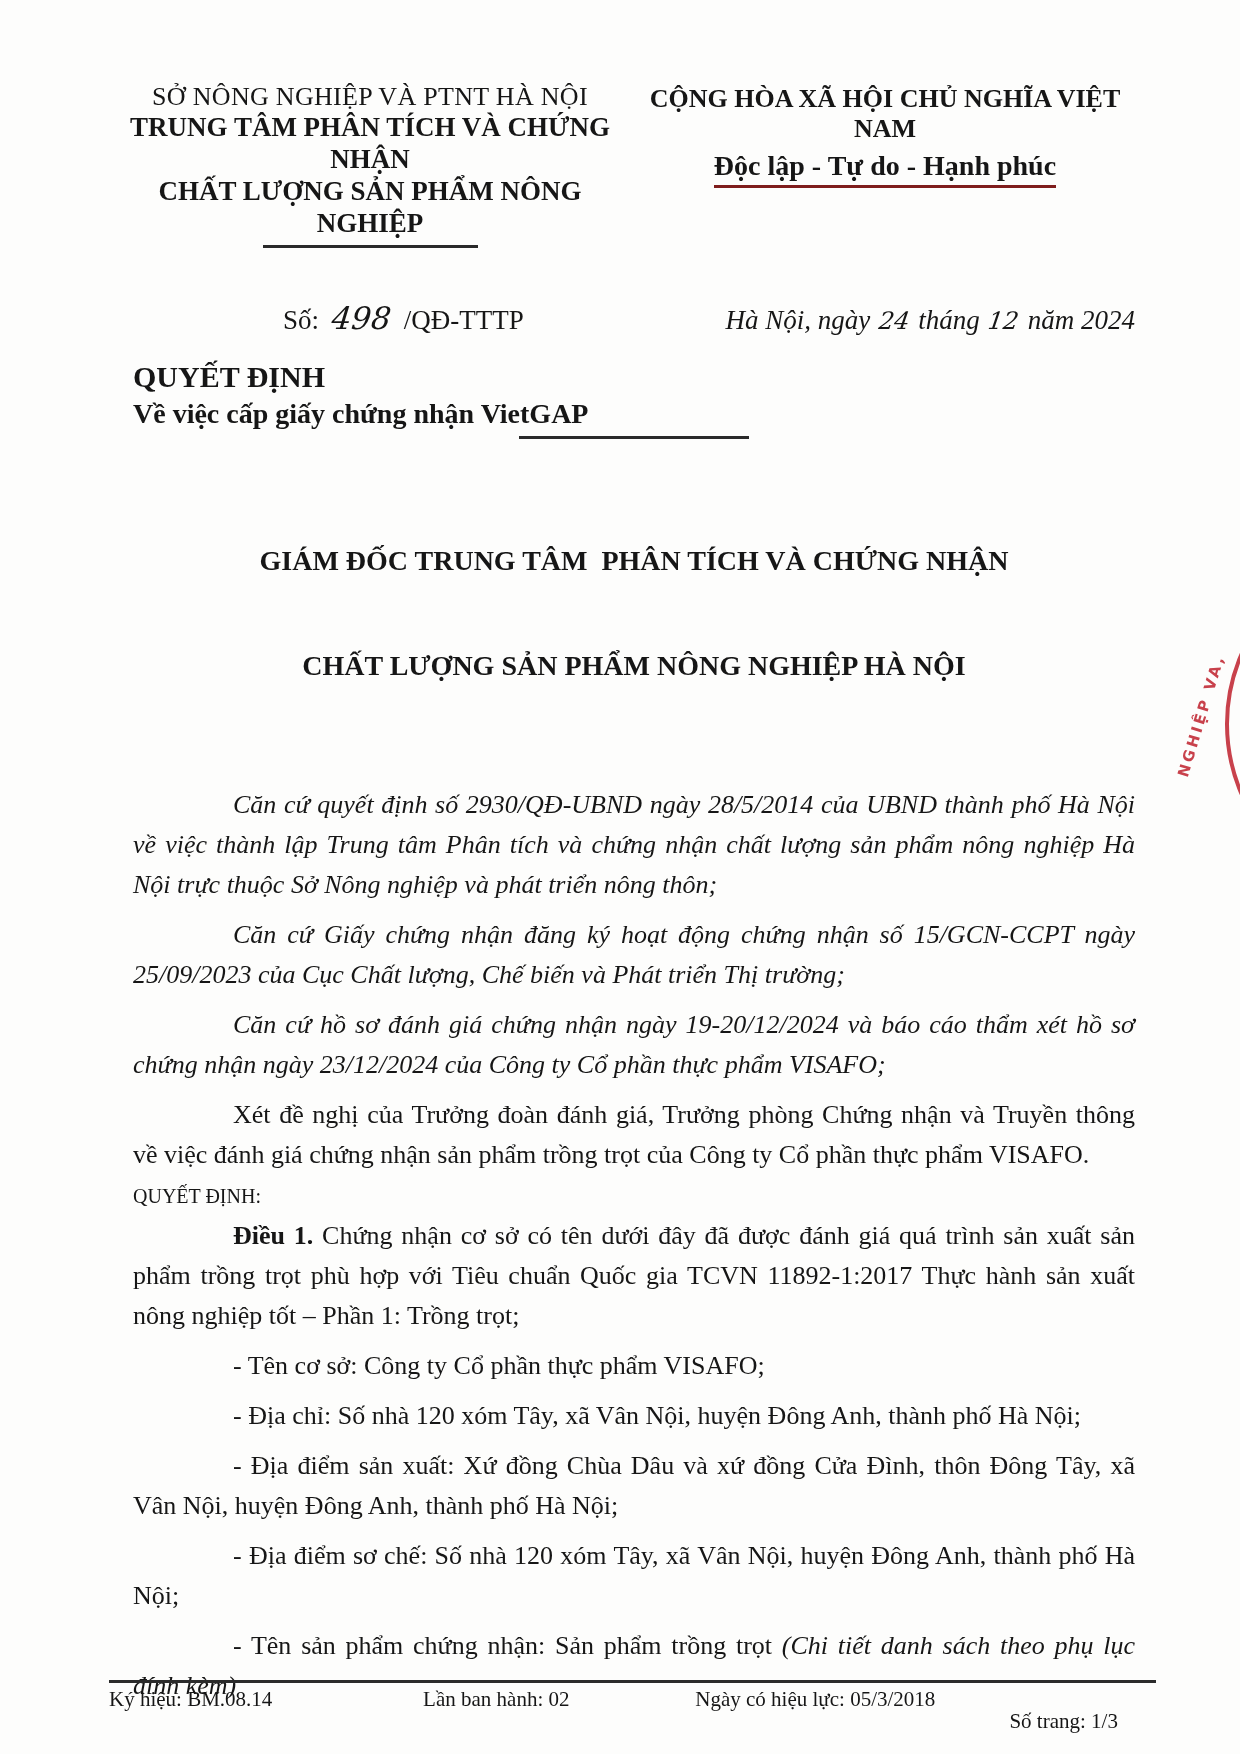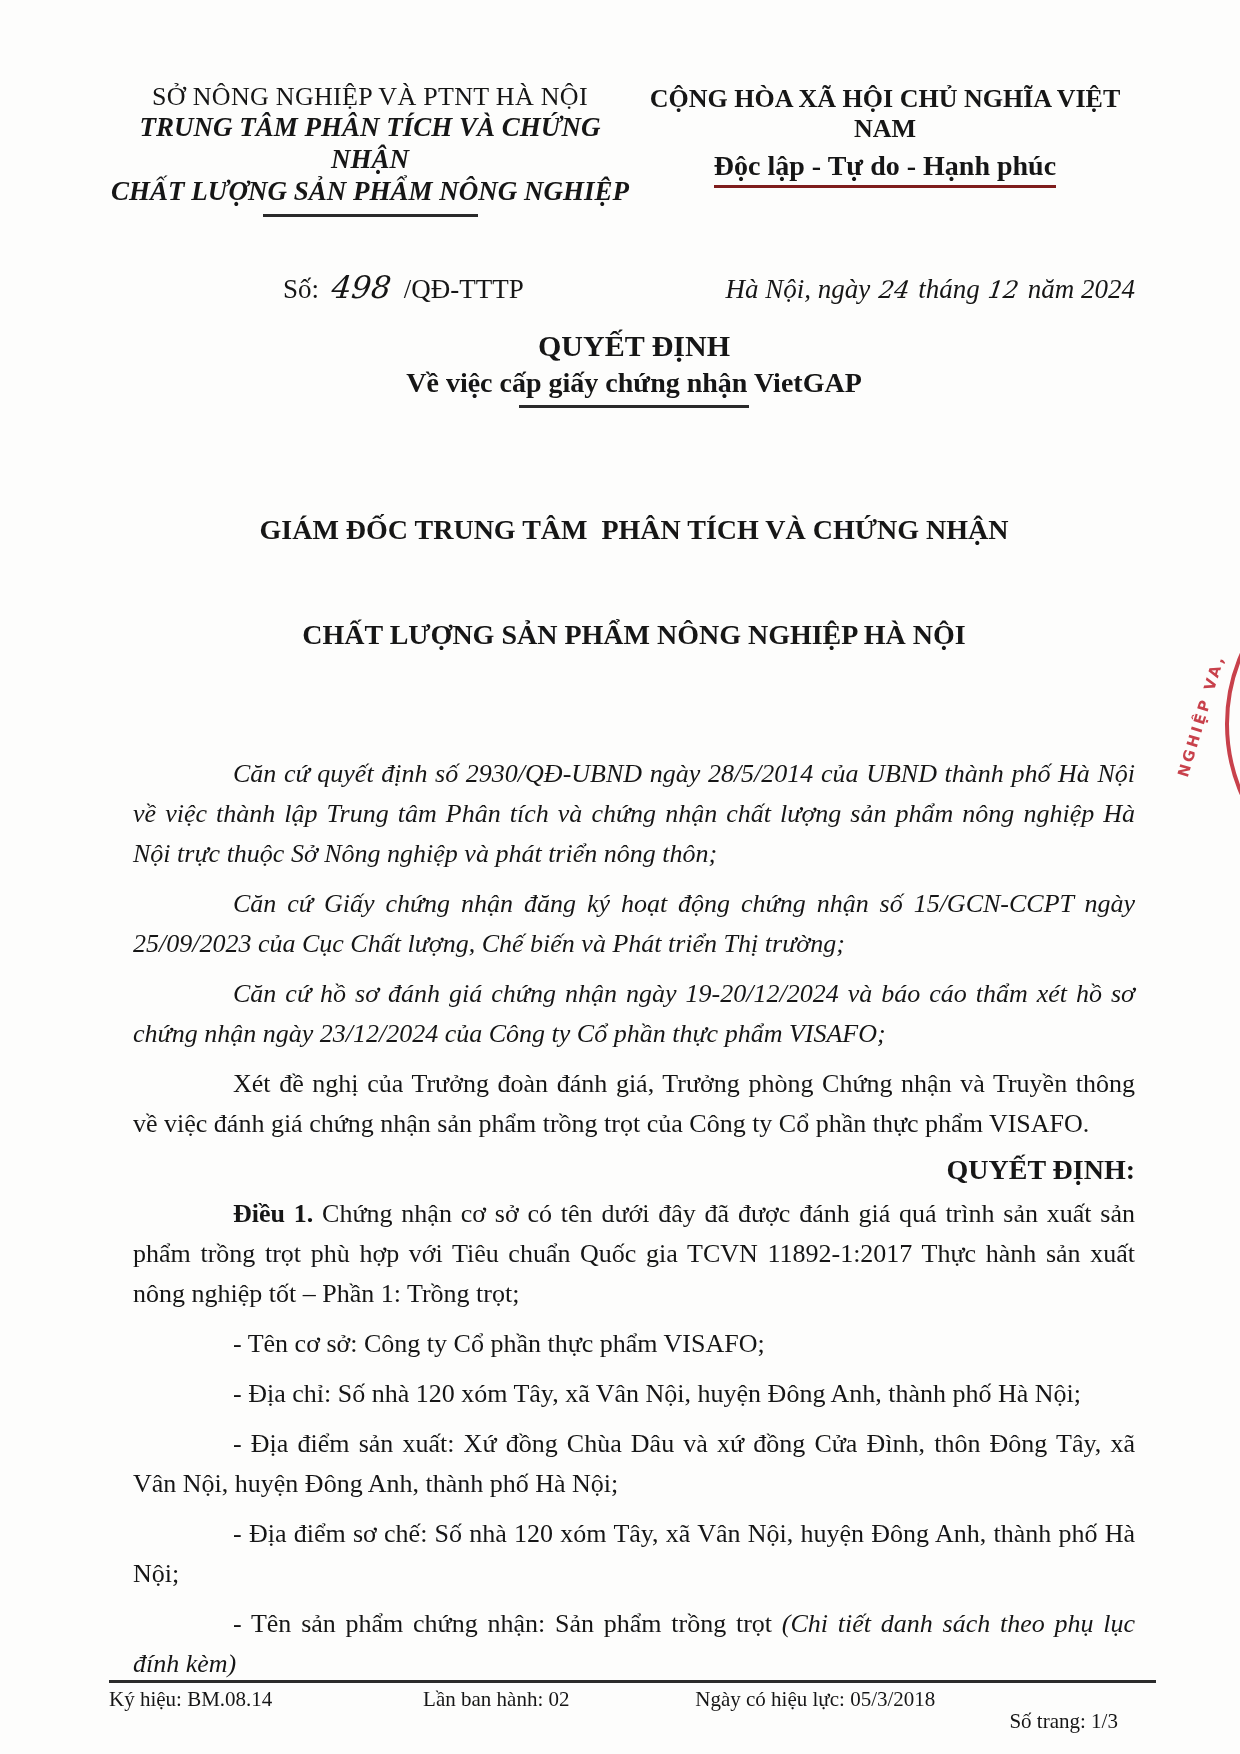--- a/index.html
+++ b/index.html
@@ -17,52 +17,52 @@
     position:absolute;
     left:133px; top:82px;
     width:1002px;
   }
 
   
   .nat-header { display:flex; width:1030px; margin-left:-23px; }
   .nh-left  { width:520px; text-align:center; }
   .nh-right { width:510px; text-align:center; }
   .nh-left .l1 { font-size:26px; letter-spacing:.3px; }
-  .nh-left .l2, .nh-left .l3 { font-size:27px; font-weight:bold; line-height:1.18;font-style:italic; }
+  .nh-left .l2, .nh-left .l3 { font-size:27px; font-weight:bold; line-height:1.18; }
   .nh-rule-short { width:215px; border-bottom:3px solid #2a2a2a; margin:6px auto 0; }
   .nh-right .r1 { font-size:26px; font-weight:bold; margin-top:2px; }
   .nh-right .r2 { display:inline-block; font-size:28px; font-weight:bold; margin-top:6px;
                   padding-bottom:3px; border-bottom:3px solid #7f1d1d; }
 
   
   .meta-row { display:flex; justify-content:space-between; margin-top:52px; align-items:baseline; }
   .doc-no { padding-left:150px; font-size:27px; }
   .handwritten { font-family:"DejaVu Serif", serif; font-style:italic; font-size:31px;
                  display:inline-block; transform:skewX(-6deg); padding:0 6px; }
   .hand-small { font-family:"DejaVu Serif", serif; font-style:italic; font-size:24px;
                 display:inline-block; transform:skewX(-8deg); padding:0 2px; }
   .place-date { font-style:italic; font-size:27px; padding-right:0px; }
 
   
-  .doc-title { text-align:center; margin-top:24px; }
+  .doc-title { text-align:left; margin-top:24px; }
   .doc-title .t1 { font-size:30px; font-weight:bold; }
   .doc-title .t2 { font-size:28px; font-weight:bold; margin-top:4px; }
   .t-rule { width:230px; border-bottom:3px solid #2a2a2a; margin:6px auto 0; }
 
   .authority { text-align:center; margin-top:34px; font-weight:bold; font-size:28px; line-height:1.25; white-space:pre-wrap; }
 
   
   .body-block { margin-top:32px; }
   p.para {
     font-size:26px; line-height:40px;
     text-align:justify; text-indent:100px;
     margin-bottom:10px;
   }
   p.recital { font-style:italic; }
-  .decision-heading { text-align:right; font-weight:bold; font-size:28px; margin:4px 0 8px; }
+  .decision-heading { text-align:left; font-weight:normal; font-size:20px; margin:4px 0 8px; }
   .b { font-weight:bold; }
   .it { font-style:italic; }
 
   
   .footer {
     position:absolute; left:109px; top:1680px; width:1047px;
     border-top:3px solid #2b2b2b;
     padding-top:4px;
     display:flex;
     font-size:21px;

